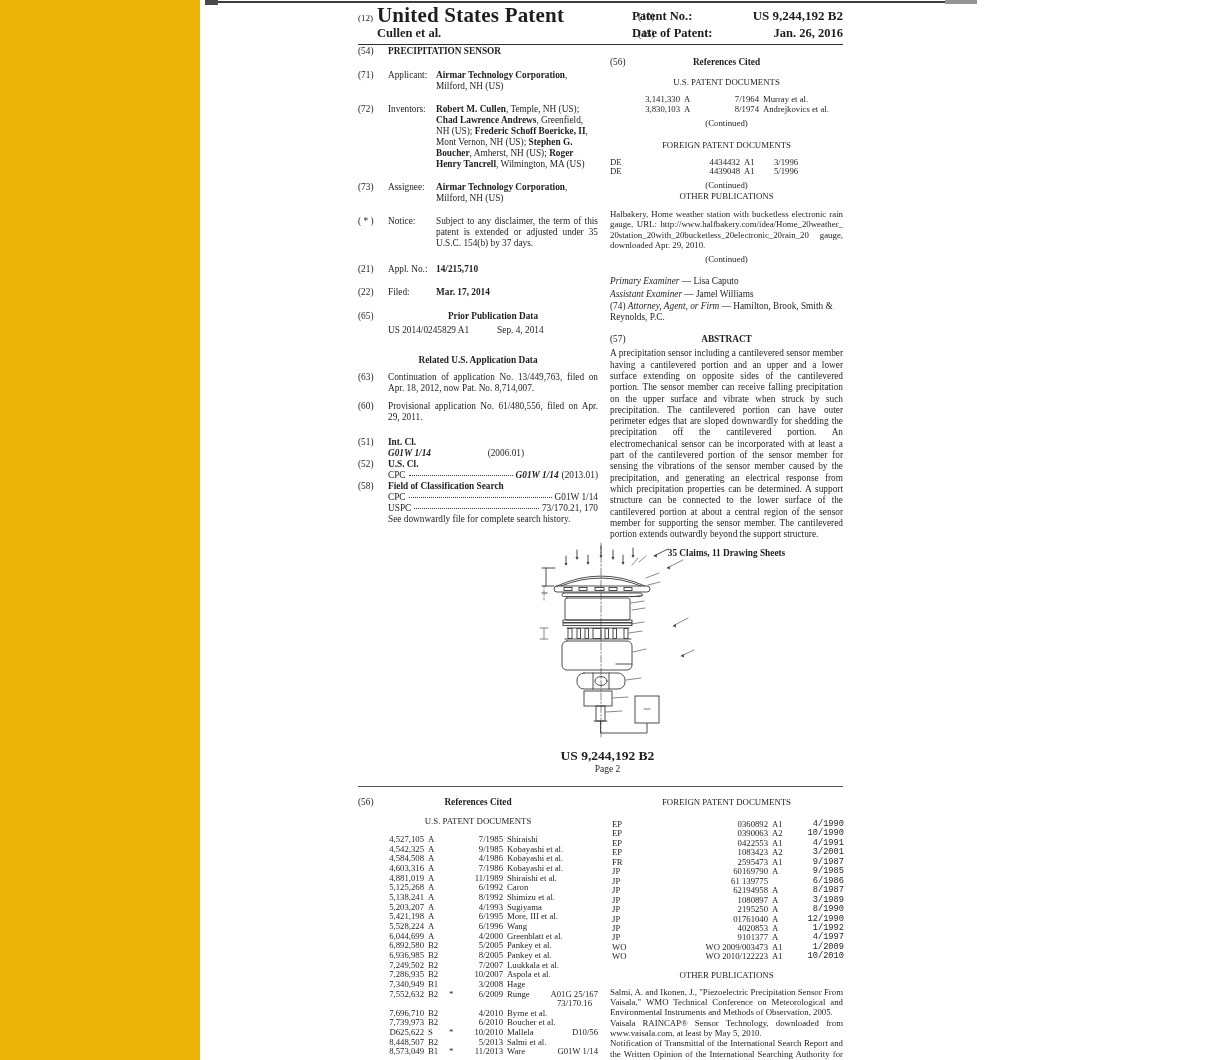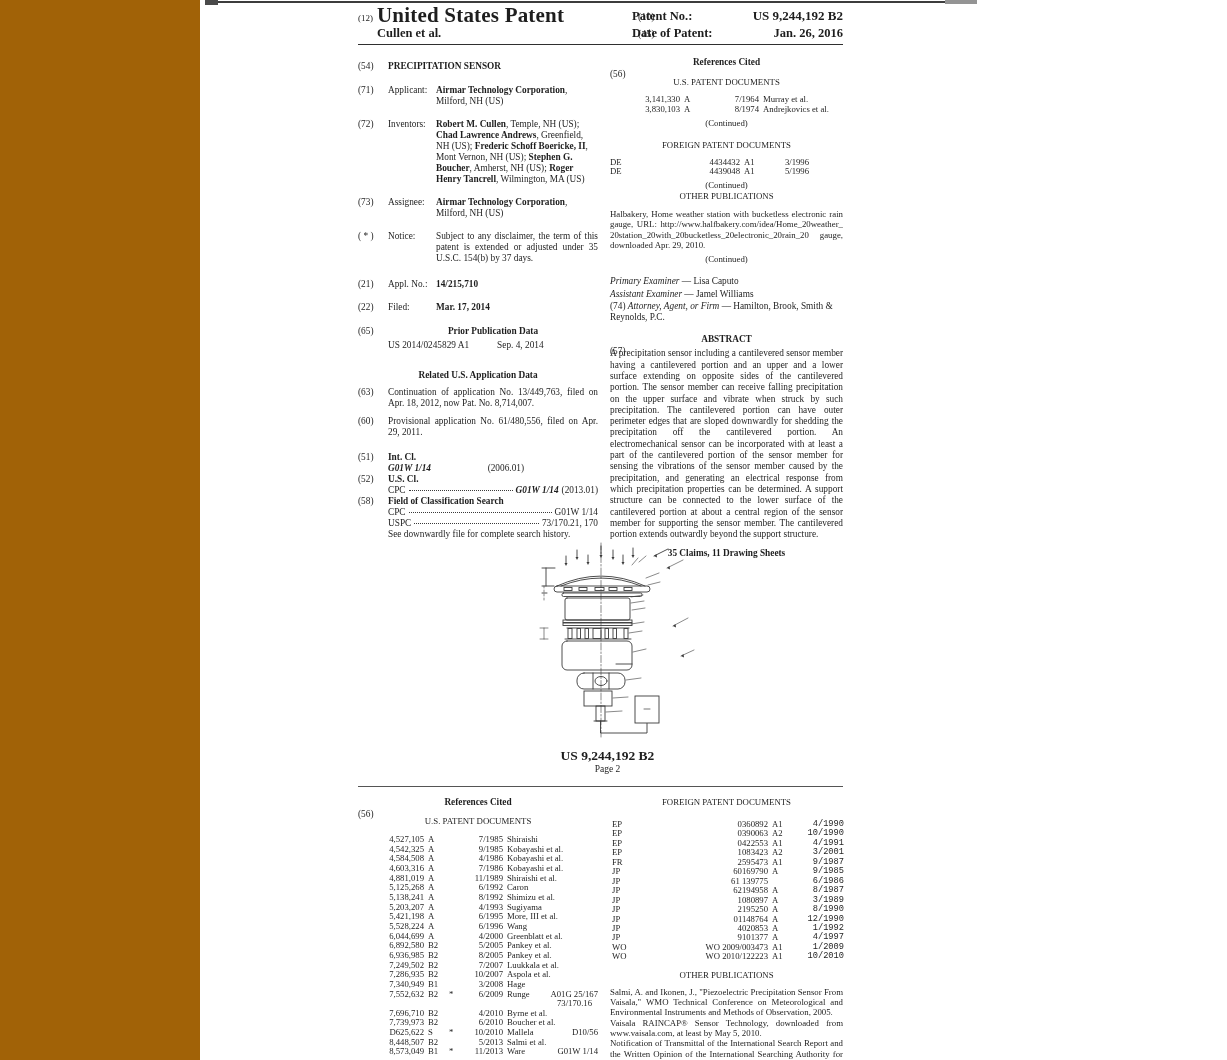--- a/index.html
+++ b/index.html
@@ -1,18 +1,18 @@
 <!DOCTYPE html>
 <html><head>
 <meta charset="utf-8">
 <style>
   * { margin:0; padding:0; box-sizing:border-box; }
   html,body { width:1227px; height:1060px; }
   body { font-family:"Liberation Serif","DejaVu Serif",serif; color:#1e1e1e; }
-  .stage { position:relative; width:985px; height:1060px; background:#a16207; overflow:hidden; }
+  .stage { position:relative; width:985px; height:1060px; background:#eab308; overflow:hidden; }
   .page { position:absolute; left:200px; top:0; width:815px; height:1060px; background:#ffffff; }
   .scan-edge { position:absolute; background:#3c3c3c; }
   .b { font-weight:bold; }
   .i { font-style:italic; }
   .bi { font-weight:bold; font-style:italic; }
   .t9 { font-size:9.3px; line-height:11px; }
   .cite { font-size:8.7px; line-height:9.8px; }
   .just { text-align:justify; }
   .ctr { text-align:center; }
 
@@ -23,40 +23,40 @@
   .hdr-title { font-size:21px; font-weight:bold; line-height:22px; letter-spacing:.2px; }
   .hdr-byline { font-size:12.5px; font-weight:bold; line-height:14px; }
   .hdr-right { flex:1; margin-top:4px; }
   .hdr-row { display:grid; grid-template-columns:22px 98px 1fr; align-items:baseline; line-height:16px; }
   .hdr-row .n { font-size:10px;margin-left:28px; }
   .hdr-row .l { font-size:12.5px; font-weight:bold; }
   .hdr-row .v { font-size:13px; font-weight:bold; text-align:right; white-space:nowrap; }
   .rule { position:absolute; left:158px; width:485px; border-top:1.8px solid #2f2f2f; }
 
   
-  #col1 { position:absolute; left:158px; top:61px; width:240px; }
+  #col1 { position:absolute; left:158px; top:46px; width:240px; }
   #col2 { position:absolute; left:410px; top:57px; width:233px; }
   .entry { display:grid; grid-template-columns:30px 48px 1fr; }
   .entry2 { display:grid; grid-template-columns:30px 1fr; }
   .num { white-space:nowrap; }
   .sechead { position:relative; }
-  .sechead .num { position:absolute; left:0; top:12px; }
+  .sechead .num { position:absolute; left:0; top:0; }
   .subhead { font-size:8.8px; line-height:10px; }
   .leader { flex:1; border-bottom:1.1px dotted #3a3a3a; margin:0 3px; transform:translateY(-2px); min-width:8px; }
   .flexline { display:flex; align-items:baseline; }
 
   
   .usrow { display:grid; grid-template-columns:52px 17px 8px 42px 1fr; column-gap:4px; }
   .usrow .no { text-align:right; }
   .usrow .dt { text-align:right; }
   .usrow .nm { display:flex; align-items:flex-start; overflow:hidden; }
   .cls2 { text-align:right; padding-right:6px; }
   .frow { display:grid; grid-template-columns:30px 96px 26px 46px; column-gap:4px; }
   .frow .no { text-align:right; white-space:nowrap; }
-  .frow .dt { text-align:center; }
+  .frow .dt { text-align:left; }
   .f2row { display:grid; grid-template-columns:30px 122px 26px 42px; column-gap:4px; }
   .f2row .no { text-align:right; white-space:nowrap; }
   .f2row .dt { text-align:right;font-family:Liberation Mono, monospace; }
 
   .pubs { font-size:8.8px; line-height:10.3px; text-align:justify; overflow-wrap:anywhere; }
   .pubs p { margin:0; }
 
   
   #p2-header { position:absolute; left:0; top:748px; width:815px; text-align:center; }
   #p2-header .pn { font-size:13.5px; font-weight:bold; line-height:15px; }
@@ -705,21 +705,21 @@
 
           <div class="f2row">
             <span>JP</span>
             <span class="no">2195250</span>
             <span>A</span>
             <span class="dt">8/1990</span>
           </div>
 
           <div class="f2row">
             <span>JP</span>
-            <span class="no">01148764</span>
+            <span class="no">01761040</span>
             <span>A</span>
             <span class="dt">12/1990</span>
           </div>
 
           <div class="f2row">
             <span>JP</span>
             <span class="no">4020853</span>
             <span>A</span>
             <span class="dt">1/1992</span>
           </div>

